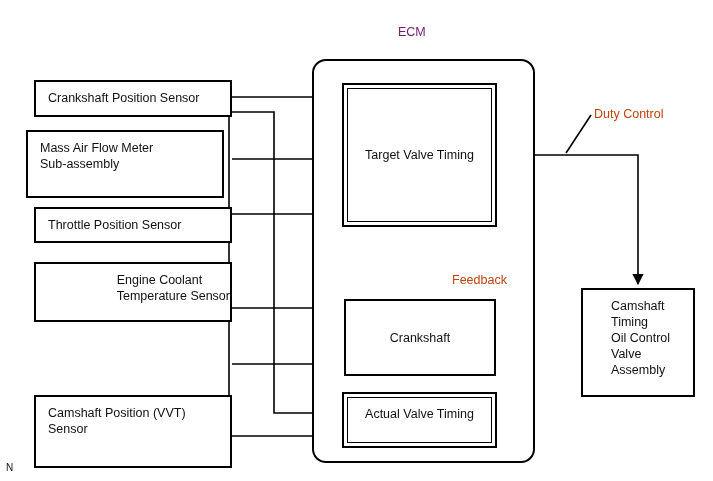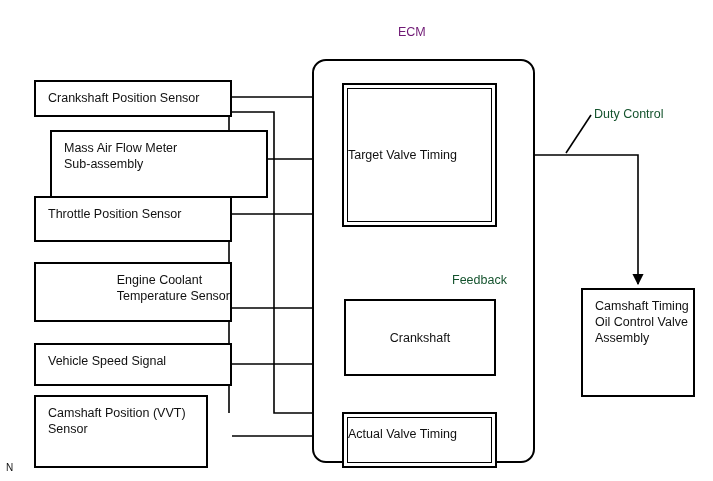--- a/index.html
+++ b/index.html
@@ -67,32 +67,33 @@
     background: #ffffff;
   }
   .double > .inner {
     width: 100%;
     height: 100%;
     box-sizing: border-box;
     border: 1.5px solid #000000;
     background: #ffffff;
     display: flex;
     align-items: center;
+    justify-content: center;
   }
   .double > .inner > .label {
     font-size: 12.5px;
     line-height: 16px;
     color: #111111;
     text-align: center;
   }
   .free-text {
     position: absolute;
     font-size: 12.5px;
     line-height: 16px;
-    color: #14532d;
+    color: #c2410c;
     z-index: 4;
     white-space: nowrap;
   }
   .corner-mark {
     position: absolute;
     font-size: 10px;
     color: #111111;
     z-index: 4;
   }
 </style>
@@ -136,60 +137,57 @@
     </g>
   </svg>
 
   <div class="ecm-box" style="left:312px; top:59px; width:223px; height:404px;"></div>
   <div class="ecm-title" style="left:398px; top:25px;">ECM</div>
 
   <div class="node pad-left pad-top" style="left:34px; top:80px; width:198px; height:37px;">
     <span class="label">Crankshaft Position Sensor</span>
   </div>
 
-  <div class="node pad-left pad-top" style="left:50px; top:130px; width:218px; height:68px;">
+  <div class="node pad-left pad-top" style="left:26px; top:130px; width:198px; height:68px;">
     <span class="label">Mass Air Flow Meter
 Sub-assembly</span>
   </div>
 
-  <div class="node pad-left pad-top" style="left:34px; top:196px; width:198px; height:46px;">
+  <div class="node pad-left pad-top" style="left:34px; top:207px; width:198px; height:36px;">
     <span class="label">Throttle Position Sensor</span>
   </div>
 
   <div class="node pad-left pad-top" style="left:34px; top:262px; width:198px; height:60px;justify-content:flex-end;">
     <span class="label">Engine Coolant
 Temperature Sensor</span>
   </div>
 
-  <div class="node pad-left pad-top" style="left:34px; top:343px; width:198px; height:43px;">
-    <span class="label">Vehicle Speed Signal</span>
-  </div>
 
-  <div class="node pad-left pad-top" style="left:34px; top:395px; width:174px; height:73px;">
+  <div class="node pad-left pad-top" style="left:34px; top:395px; width:198px; height:73px;">
     <span class="label">Camshaft Position (VVT)
 Sensor</span>
   </div>
 
   <div class="node double" style="left:342px; top:83px; width:155px; height:144px; padding:3px;">
     <div class="inner">
       <span class="label">Target Valve Timing</span>
     </div>
   </div>
 
   <div class="node mid" style="left:344px; top:299px; width:152px; height:77px;">
     <span class="label">Crankshaft</span>
   </div>
 
-  <div class="node double" style="left:342px; top:412px; width:155px; height:56px; padding:3px;">
+  <div class="node double" style="left:342px; top:392px; width:155px; height:56px; padding:3px;">
     <div class="inner">
       <span class="label" style="position:relative; top:-6px;">Actual Valve Timing</span>
     </div>
   </div>
 
-  <div class="node pad-left pad-top" style="left:581px; top:288px; width:114px; height:109px;">
+  <div class="node pad-left pad-top" style="left:581px; top:288px; width:114px; height:109px;padding-left:16px;">
     <span class="label">Camshaft Timing
 Oil Control Valve
 Assembly</span>
   </div>
 
   <div class="free-text" style="left:594px; top:106px;">Duty Control</div>
 
   <div class="free-text" style="left:452px; top:272px;">Feedback</div>
 
   <div class="corner-mark" style="left:6px; top:462px;">N</div>

